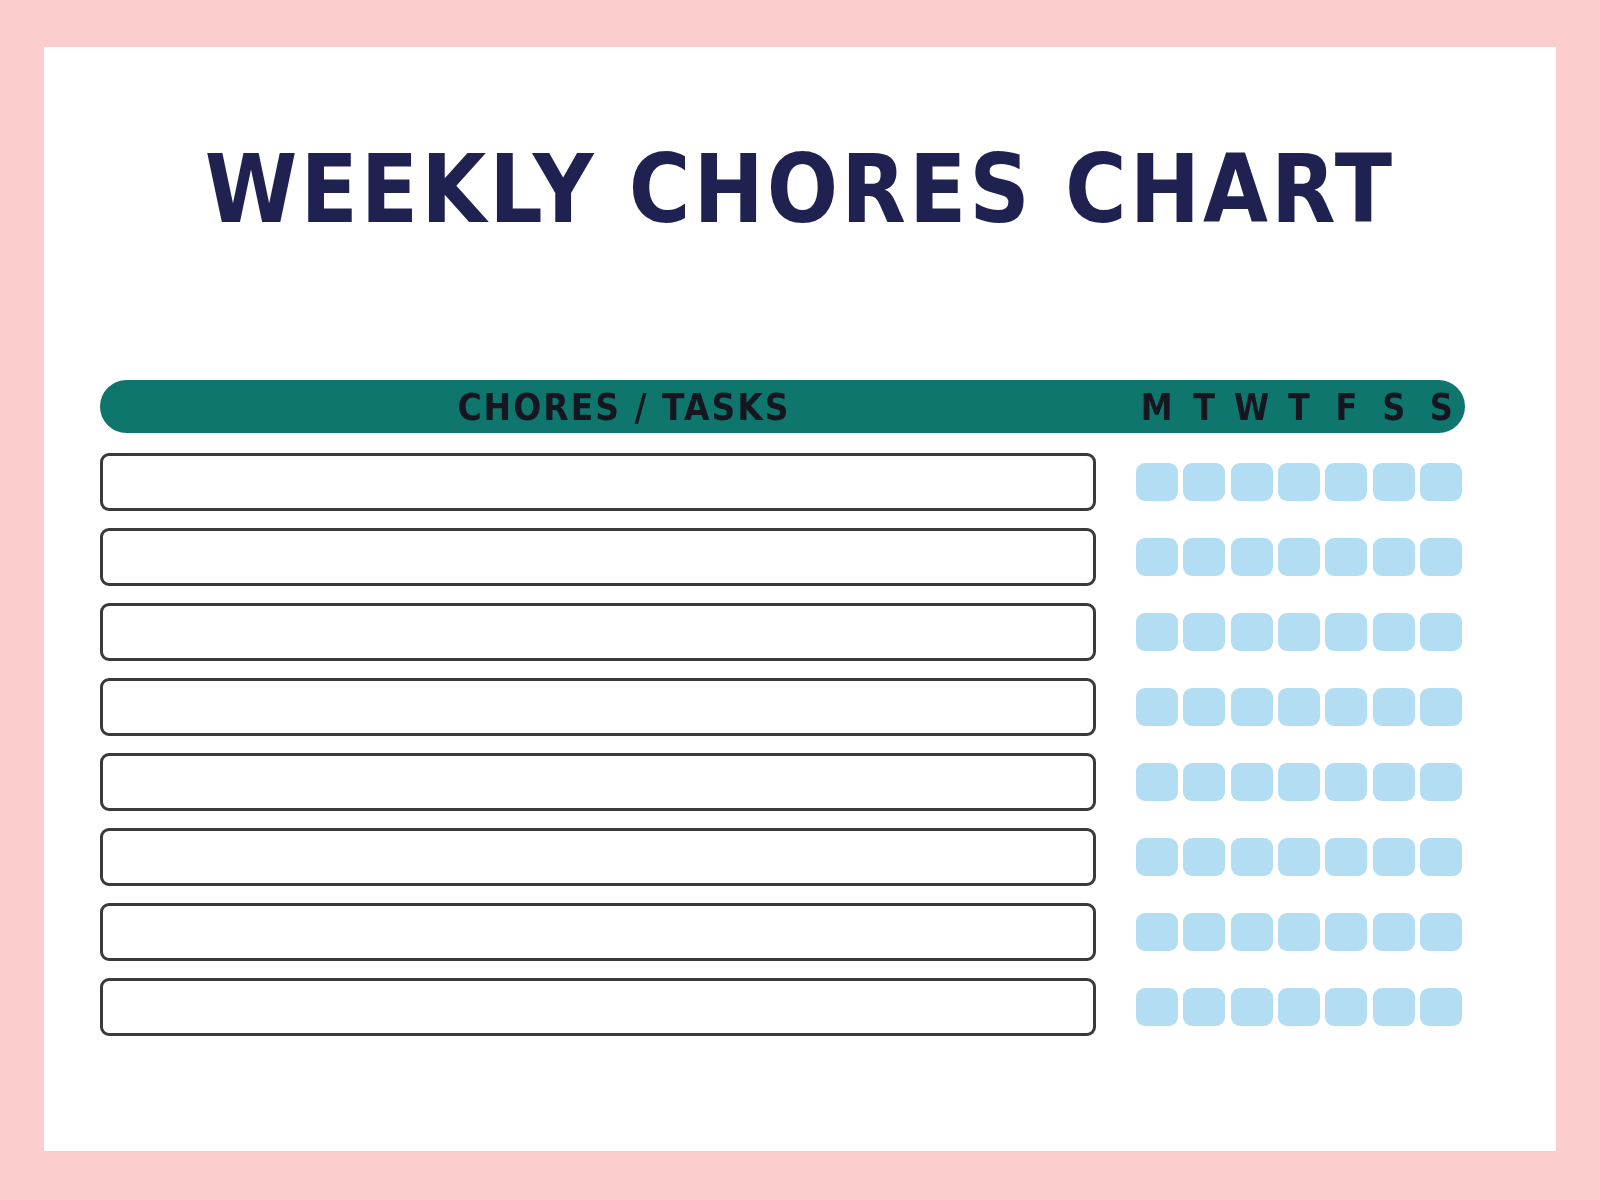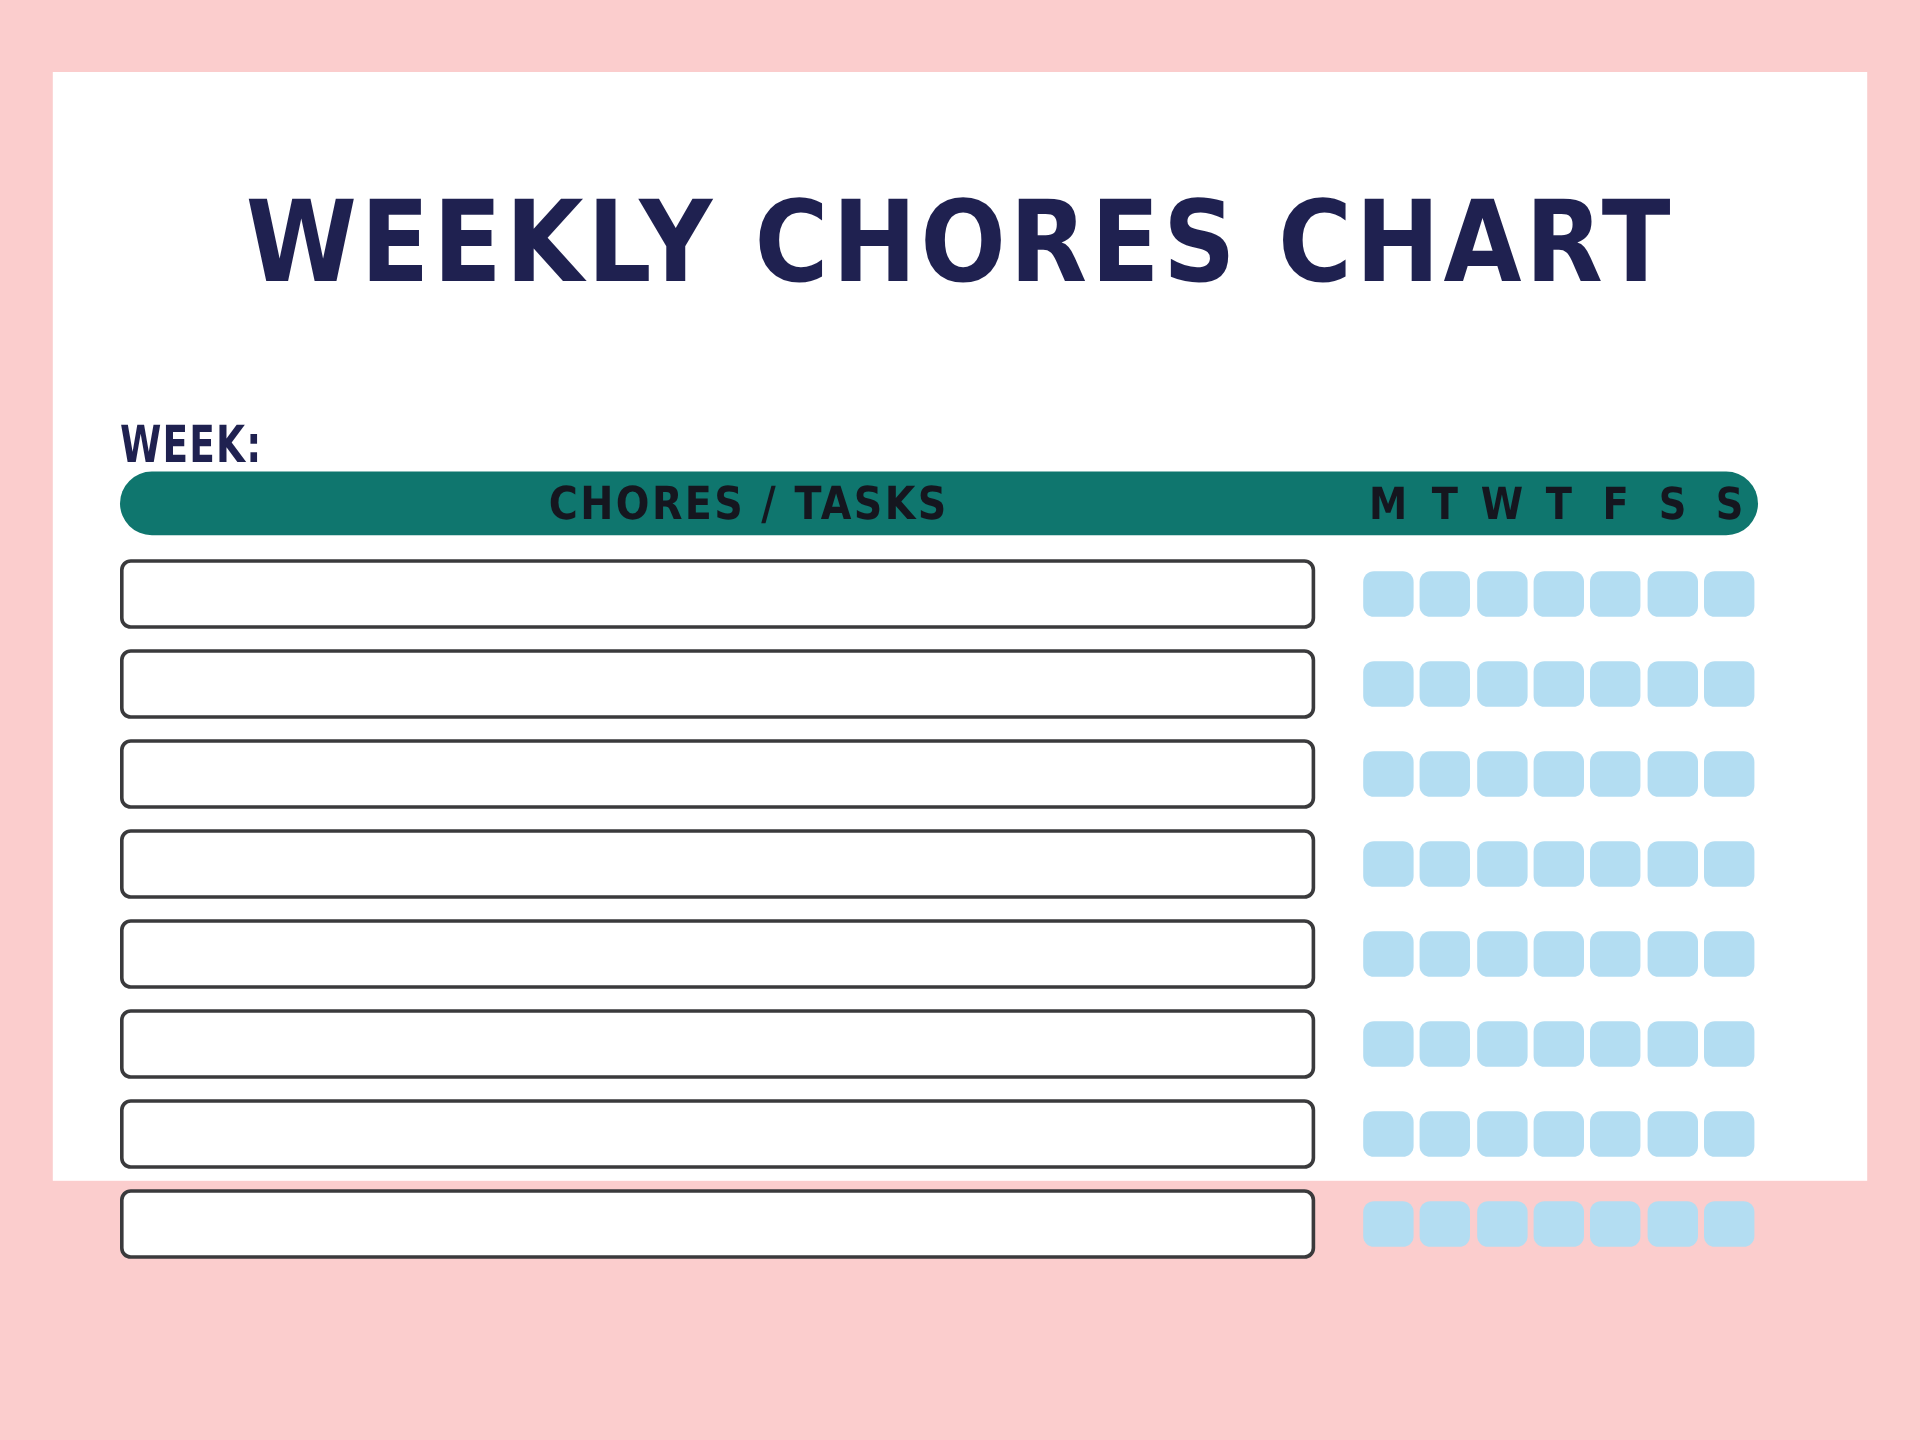--- a/index.html
+++ b/index.html
@@ -19,23 +19,23 @@
     position: absolute;
     left: 0;
     top: 0;
     width: 1600px;
     height: 1200px;
     background: #fbcdcd;
   }
   #sheet {
     position: absolute;
     left: 44px;
-    top: 60px;
+    top: 47px;
     width: 1512px;
-    height: 924px;
+    height: 1104px;
     background: #ffffff;
   }
 
   
   #chart-title {
     position: absolute;
     left: 0;
     top: 95px;
     width: 1512px;
     text-align: center;
@@ -167,24 +167,20 @@
   }
 </style>
 </head>
 <body>
 
 <div id="page-frame">
   <div id="sheet">
 
     <div id="chart-title">WEEKLY CHORES CHART</div>
 
-    <div id="week-row">
-      <div id="week-label">WEEK:</div>
-      <div id="week-line"></div>
-    </div>
 
     <div id="table-header">
       <div id="chores-header-label">CHORES / TASKS</div>
       <div id="day-headers">
           <span class="day">M</span>
           <span class="day">T</span>
           <span class="day">W</span>
           <span class="day">T</span>
           <span class="day">F</span>
           <span class="day">S</span>

